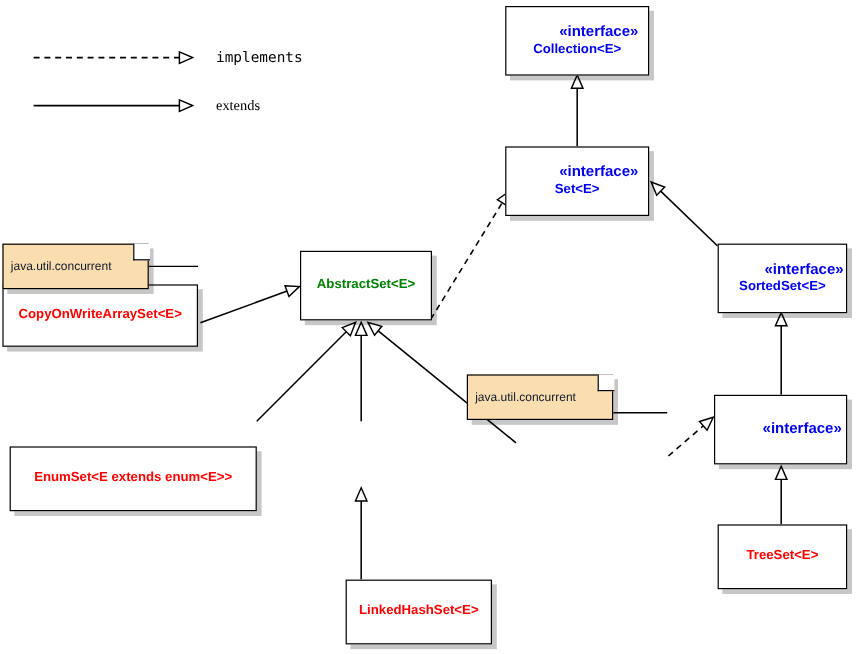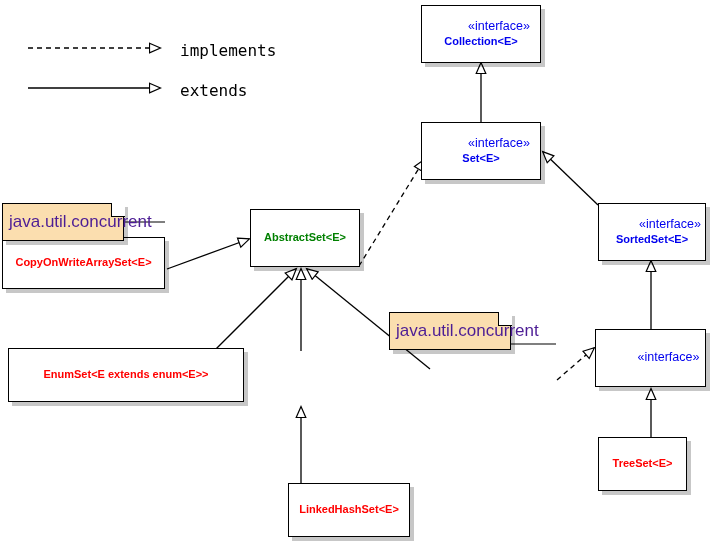--- a/index.html
+++ b/index.html
@@ -31,21 +31,21 @@
     box-shadow: 4px 4px 0 rgba(0,0,0,0.22);
     display: flex;
     flex-direction: column;
     align-items: center;
     justify-content: center;
     text-align: center;
     line-height: 1.25;
     z-index: 2;
   }
   .node .stereotype {
-    font-weight: normal;
+    font-weight: bold;
     font-size: 12.5px;
     color: #0000ee;
     white-space: nowrap;
     margin-left: 36px;
   }
   .node .cname {
     font-weight: bold;
     font-size: 11px;
     white-space: nowrap;
   }
@@ -55,40 +55,40 @@
 
   .note {
     position: absolute;
     box-sizing: border-box;
     background: #fbdeaf;
     border: 1.5px solid #000000;
     box-shadow: 4px 4px 0 rgba(0,0,0,0.22);
     display: flex;
     align-items: center;
     padding-left: 6px;
-    font-size: 17px;
-    color: #4c1d95;
+    font-size: 10px;
+    color: #0f172a;
     white-space: nowrap;
     z-index: 3;
   }
   .note .fold {
     position: absolute;
     top: -1.5px;
     right: -1.5px;
     width: 13px;
     height: 13px;
     background: #ffffff;
     border-left: 1.5px solid #000000;
     border-bottom: 1.5px solid #000000;
   }
 
   .legend-label {
     position: absolute;
     font-family: "DejaVu Sans Mono", monospace;
-    font-size: 16px;
+    font-size: 12px;
     color: #000000;
     white-space: nowrap;
     z-index: 2;
   }
 </style>
 </head>
 <body>
 
 <div id="diagram">
 
@@ -123,21 +123,21 @@
 
     <line x1="651" y1="437" x2="651" y2="389" stroke="#000000" stroke-width="1.3" marker-end="url(#tri)"></line>
 
     <line x1="301" y1="483" x2="301" y2="407" stroke="#000000" stroke-width="1.3" marker-end="url(#tri)"></line>
 
     <line x1="124" y1="222" x2="165" y2="222" stroke="#000000" stroke-width="1.2"></line>
     <line x1="511" y1="344" x2="556" y2="344" stroke="#000000" stroke-width="1.2"></line>
   </svg>
 
   <div class="legend-label" style="left:180px; top:41px;">implements</div>
-  <div class="legend-label" style="left:180px; top:81px;">extends</div>
+  <div class="legend-label" style="left:180px; top:81px;font-family:Liberation Serif, serif;">extends</div>
 
   <div class="node iface" style="left:421px; top:5px; width:120px; height:58px;">
     <div class="stereotype">«interface»</div>
     <div class="cname">Collection&lt;E&gt;</div>
   </div>
 
   <div class="node iface" style="left:421px; top:122px; width:120px; height:58px;">
     <div class="stereotype">«interface»</div>
     <div class="cname">Set&lt;E&gt;</div>
   </div>
@@ -152,27 +152,27 @@
   </div>
 
   <div class="node abstract" style="left:250px; top:209px; width:110px; height:58px;">
     <div class="cname">AbstractSet&lt;E&gt;</div>
   </div>
 
   <div class="node concrete" style="left:2px; top:237px; width:163px; height:52px;">
     <div class="cname">CopyOnWriteArraySet&lt;E&gt;</div>
   </div>
 
-  <div class="node concrete" style="left:8px; top:348px; width:236px; height:54px;">
+  <div class="node concrete" style="left:8px; top:372px; width:206px; height:54px;">
     <div class="cname">EnumSet&lt;E extends enum&lt;E&gt;&gt;</div>
   </div>
 
 
 
-  <div class="node concrete" style="left:598px; top:437px; width:89px; height:54px;">
+  <div class="node concrete" style="left:598px; top:437px; width:108px; height:54px;">
     <div class="cname">TreeSet&lt;E&gt;</div>
   </div>
 
   <div class="node concrete" style="left:240px; top:483px; width:122px; height:54px;margin-left:48px;">
     <div class="cname">LinkedHashSet&lt;E&gt;</div>
   </div>
 
   <div class="note" style="left:2px; top:203px; width:122px; height:38px;">
     <span>java.util.concurrent</span>
     <span class="fold"></span>

